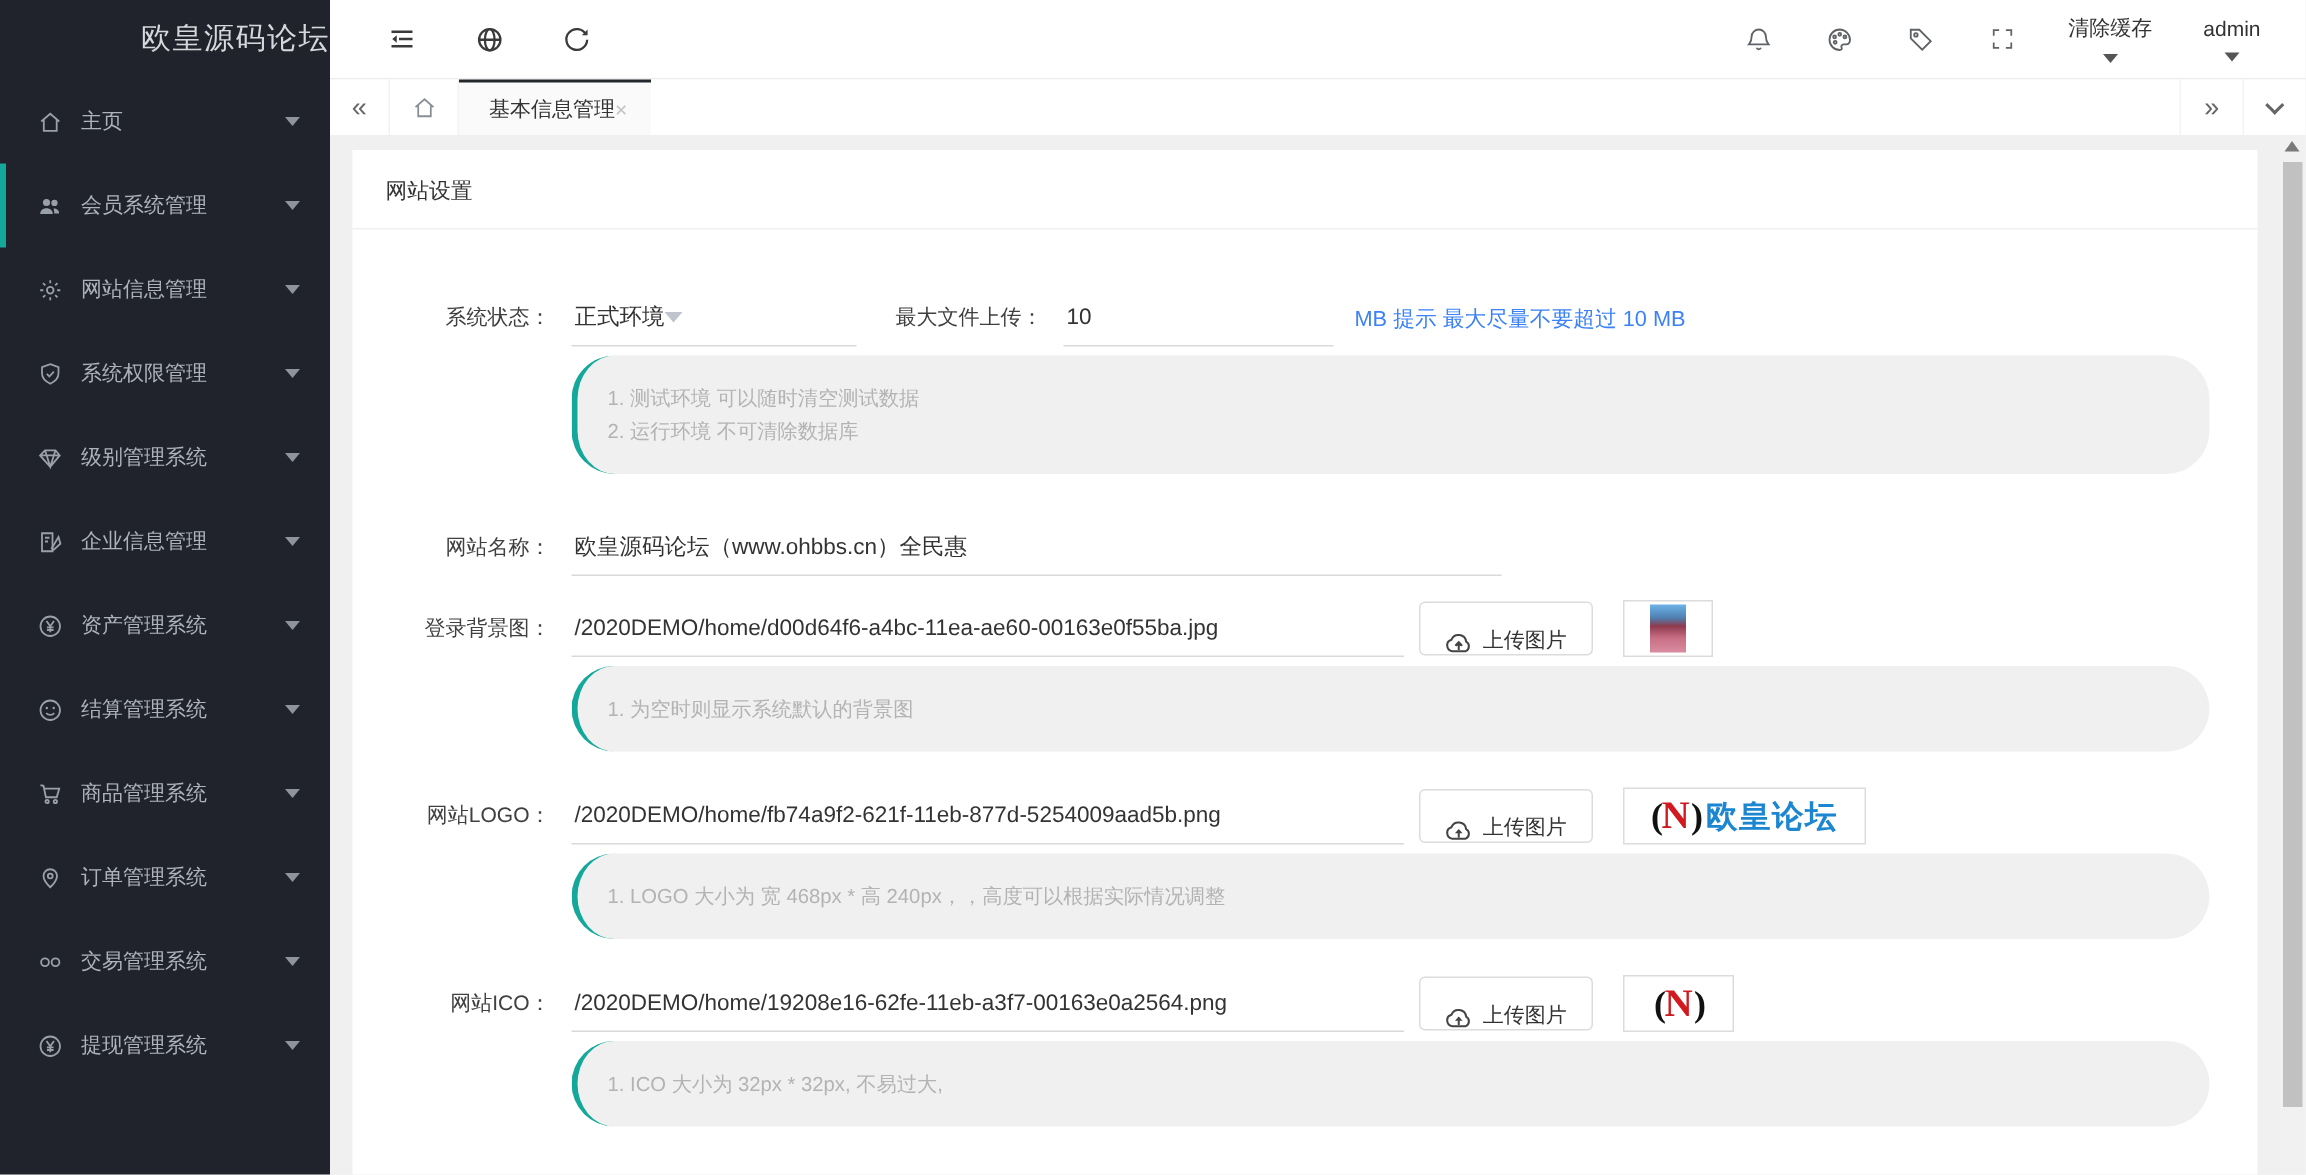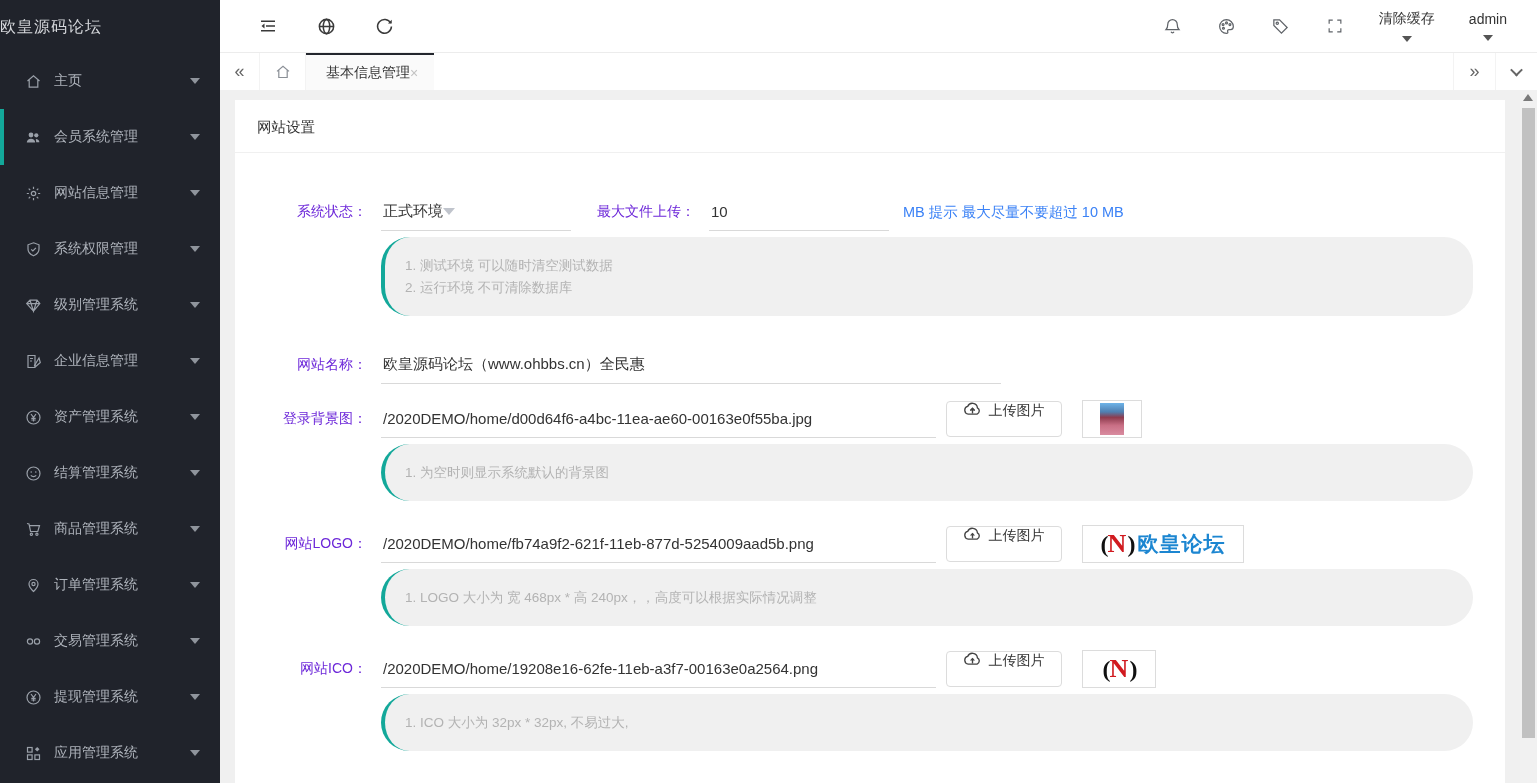--- a/index.html
+++ b/index.html
@@ -1,20 +1,20 @@
 <!DOCTYPE html>
 <html><head>
 <meta charset="utf-8">
 <style>
   * { margin:0; padding:0; box-sizing:border-box; }
   html,body { width:1537px; height:783px; overflow:hidden; font-family:"Liberation Sans", sans-serif; background:#f0f0f0; }
 
   
   .sidebar { position:absolute; left:0; top:0; width:220px; height:783px; background:#20232b; z-index:5; }
-  .brand { height:53px; line-height:53px; text-align:left; color:#d6d8dc; font-size:16px; letter-spacing:1px; }
+  .brand { height:53px; line-height:53px; text-align:right; color:#d6d8dc; font-size:20px; letter-spacing:1px; }
   .menu { padding-top:0; }
   .menu-item { position:relative; height:56px; display:flex; align-items:center; padding:0 20px 0 24px; color:#aeb3bb; font-size:14px; cursor:pointer; }
   .menu-item .mi-icon { width:18px; height:18px; margin-right:12px; display:flex; align-items:center; justify-content:center; flex-shrink:0; }
   .menu-item .mi-icon svg { stroke:#9aa0a9; fill:none; stroke-width:1.2; }
   .menu-item.active::before { content:""; position:absolute; left:0; top:0; width:4px; height:100%; background:#13a89a; }
   .caret-down { margin-left:auto; width:0; height:0; border-left:5px solid transparent; border-right:5px solid transparent; border-top:6px solid #8f949c; }
 
   
   .header { position:absolute; left:220px; top:0; right:0; height:53px; background:#fff; border-bottom:1px solid #ececec; display:flex; align-items:center; z-index:4; }
   .h-left { display:flex; align-items:center; gap:38px; padding-left:38px; }
@@ -36,34 +36,34 @@
   .tab-btn { width:42px; display:flex; align-items:center; justify-content:center; border-left:1px solid #f3f3f3; color:#666; font-size:18px; cursor:pointer; }
   .chev-dn { width:9px; height:9px; border-right:2px solid #666; border-bottom:2px solid #666; transform:rotate(45deg) translate(-1px,-1px); }
 
   
   .main { position:absolute; left:220px; top:90px; right:17px; bottom:0; background:#f0f0f0; overflow:hidden; padding:10px 15px 0 15px; }
   .card { background:#fff; width:100%; min-height:760px; }
   .card-head { padding:18px 22px 15px 22px; font-size:14.5px; color:#333; border-bottom:1px solid #f0f0f0; }
 
   .form { padding:40px 16px 0 0; }
   .row { display:flex; align-items:center; }
-  .f-label { width:132px; flex-shrink:0; text-align:right; color:#6d28d9; font-size:14px; margin-right:14px; }
+  .f-label { width:132px; flex-shrink:0; text-align:right; color:#404040; font-size:14px; margin-right:14px; }
   .f-label.inline { width:auto; margin-left:26px; }
   .ufield { height:38px; display:flex; align-items:center; border-bottom:1px solid #d9d9d9; color:#333; font-size:15px; padding:0 2px; }
   .ufield.sel { width:190px; cursor:pointer; }
   .sel-caret { width:0; height:0; border-left:6px solid transparent; border-right:6px solid transparent; border-top:7px solid #c0c4cc; margin-right:6px; }
   .w-mid { width:180px; }
   .w-name { width:620px; }
   .w-path { width:555px; }
   .hint { margin-left:14px; color:#3b82f6; font-size:14.5px; }
 
   .note-box { margin:6px 16px 0 146px; background:#f0f0f0; border-left:4px solid #13a89a; padding:16px 20px; color:#b3b3b3; font-size:13.5px;border-radius:29px; }
   .note-box p { line-height:19px; margin:3px 0; }
 
-  .upload-btn { margin-left:10px; width:116px; height:36px; border:1px solid #dcdcdc; border-radius:4px; background:#fff; display:flex; align-items:flex-start; justify-content:center; gap:8px; font-size:14px; color:#333; cursor:pointer; flex-shrink:0; }
+  .upload-btn { margin-left:10px; width:116px; height:36px; border:1px solid #dcdcdc; border-radius:4px; background:#fff; display:flex; align-items:flex-end; justify-content:center; gap:8px; font-size:14px; color:#333; cursor:pointer; flex-shrink:0; }
   .upload-btn svg { fill:#444; }
   .thumb-box { margin-left:20px; height:38px; border:1px solid #dcdcdc; background:#fff; display:flex; align-items:center; justify-content:center; flex-shrink:0; }
   .bg-thumb { width:60px; }
   .bg-thumb .pic { width:24px; height:32px; background:linear-gradient(180deg,#6db3e8 0%,#4f7fb0 28%,#8e3b4e 45%,#c96f85 70%,#d98ca0 100%); }
   .logo-thumb { width:162px; gap:4px; }
   .ico-thumb { width:74px; }
   .logo-mark { font-family:"Liberation Serif", serif; font-weight:bold; font-size:24px; color:#111; letter-spacing:-2px; white-space:nowrap; }
   .logo-mark b { color:#d11a1f; font-size:26px; letter-spacing:0; padding:0 1px; }
   .logo-text { color:#1c86d1; font-weight:bold; font-size:21px; letter-spacing:1px; }
 
@@ -212,32 +212,20 @@
       <span class="mi-icon">
           <svg width="17" height="17" viewBox="0 0 17 17">
             <circle cx="8.5" cy="8.5" r="6.5"></circle>
             <path d="M6 5l2.5 3.5L11 5 M8.5 8.5v4 M6.3 9.3h4.4 M6.3 11h4.4"></path>
           </svg>
         </span>
       <span>提现管理系统</span>
       <span class="caret-down"></span>
     </div>
 
-    <div class="menu-item">
-      <span class="mi-icon">
-          <svg width="17" height="17" viewBox="0 0 17 17">
-            <rect x="2.5" y="2.5" width="4.6" height="4.6"></rect>
-            <rect x="2.5" y="9.9" width="4.6" height="4.6"></rect>
-            <rect x="9.9" y="9.9" width="4.6" height="4.6"></rect>
-            <path d="M12.2 2l2.3 2.3-2.3 2.3-2.3-2.3z" fill="#9aa0a9" stroke="none"></path>
-          </svg>
-        </span>
-      <span>应用管理系统</span>
-      <span class="caret-down"></span>
-    </div>
 
   </div>
 </div>
 
 <div class="header">
   <div class="h-left">
     <span class="hicon">
         <svg width="20" height="20" viewBox="0 0 20 20">
           <path d="M3 5.2h14 M8 10h9 M3 14.8h14"></path>
           <path d="M6.5 7.5 3.5 10l3 2.5" fill="#3a3a3a" stroke="none"></path>

